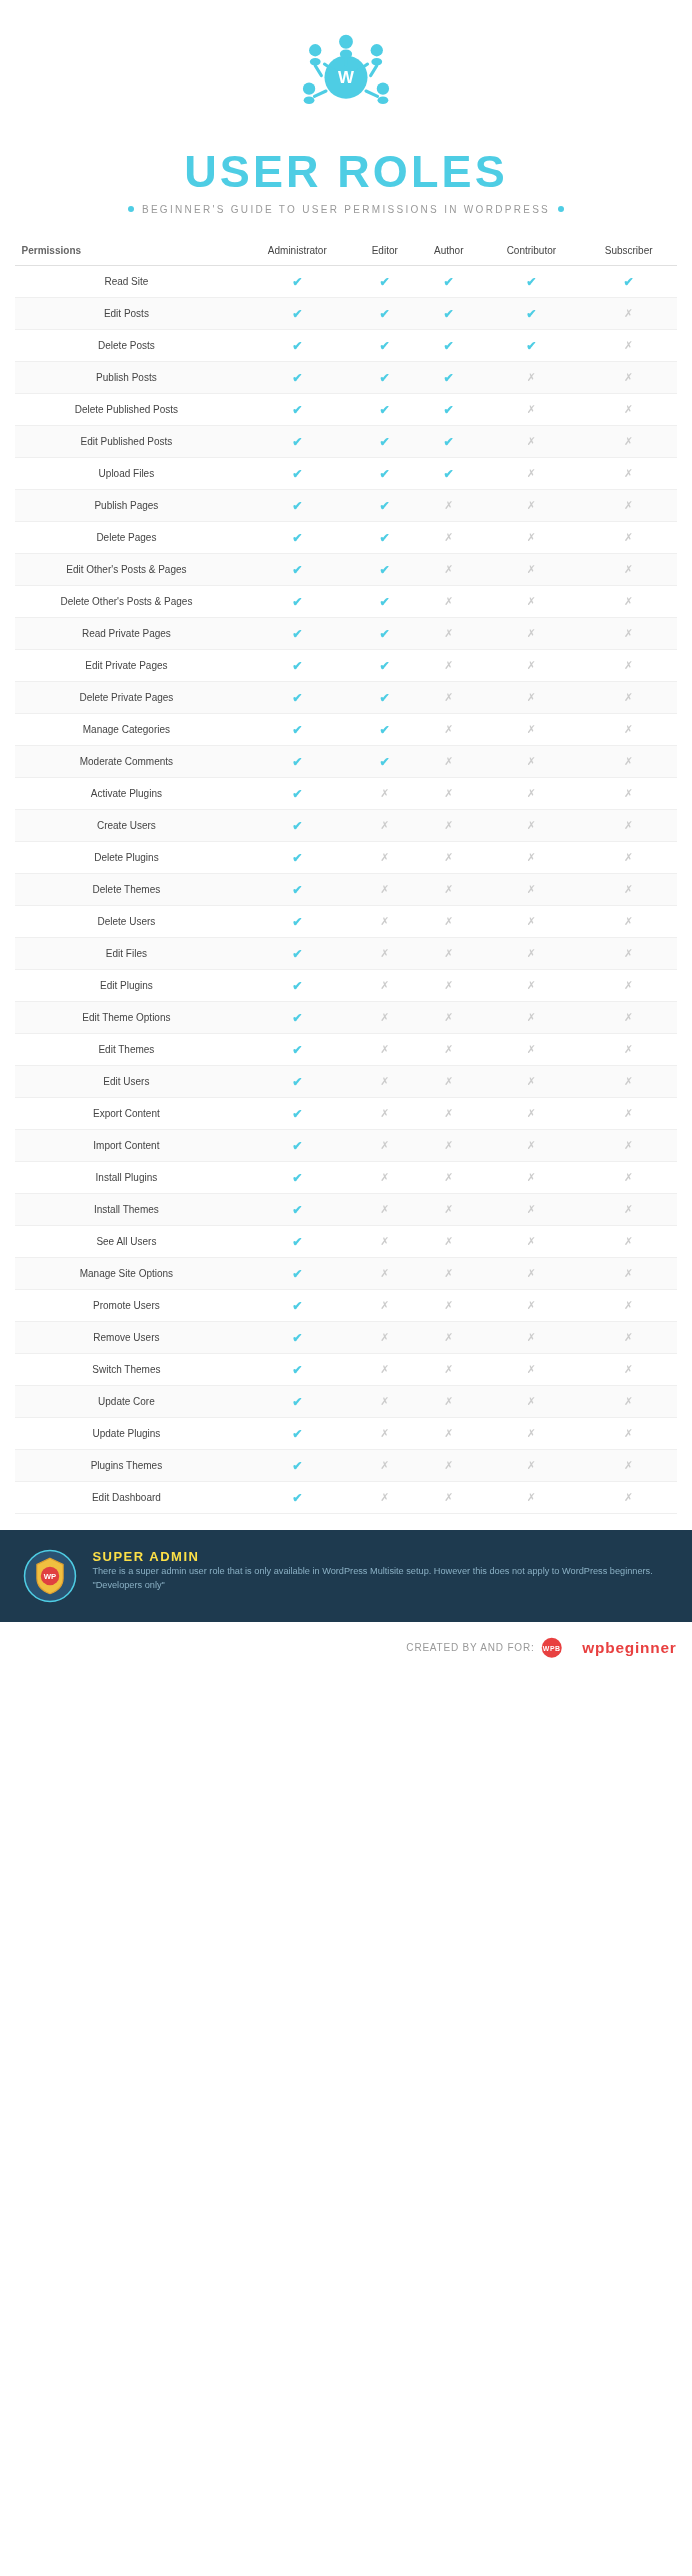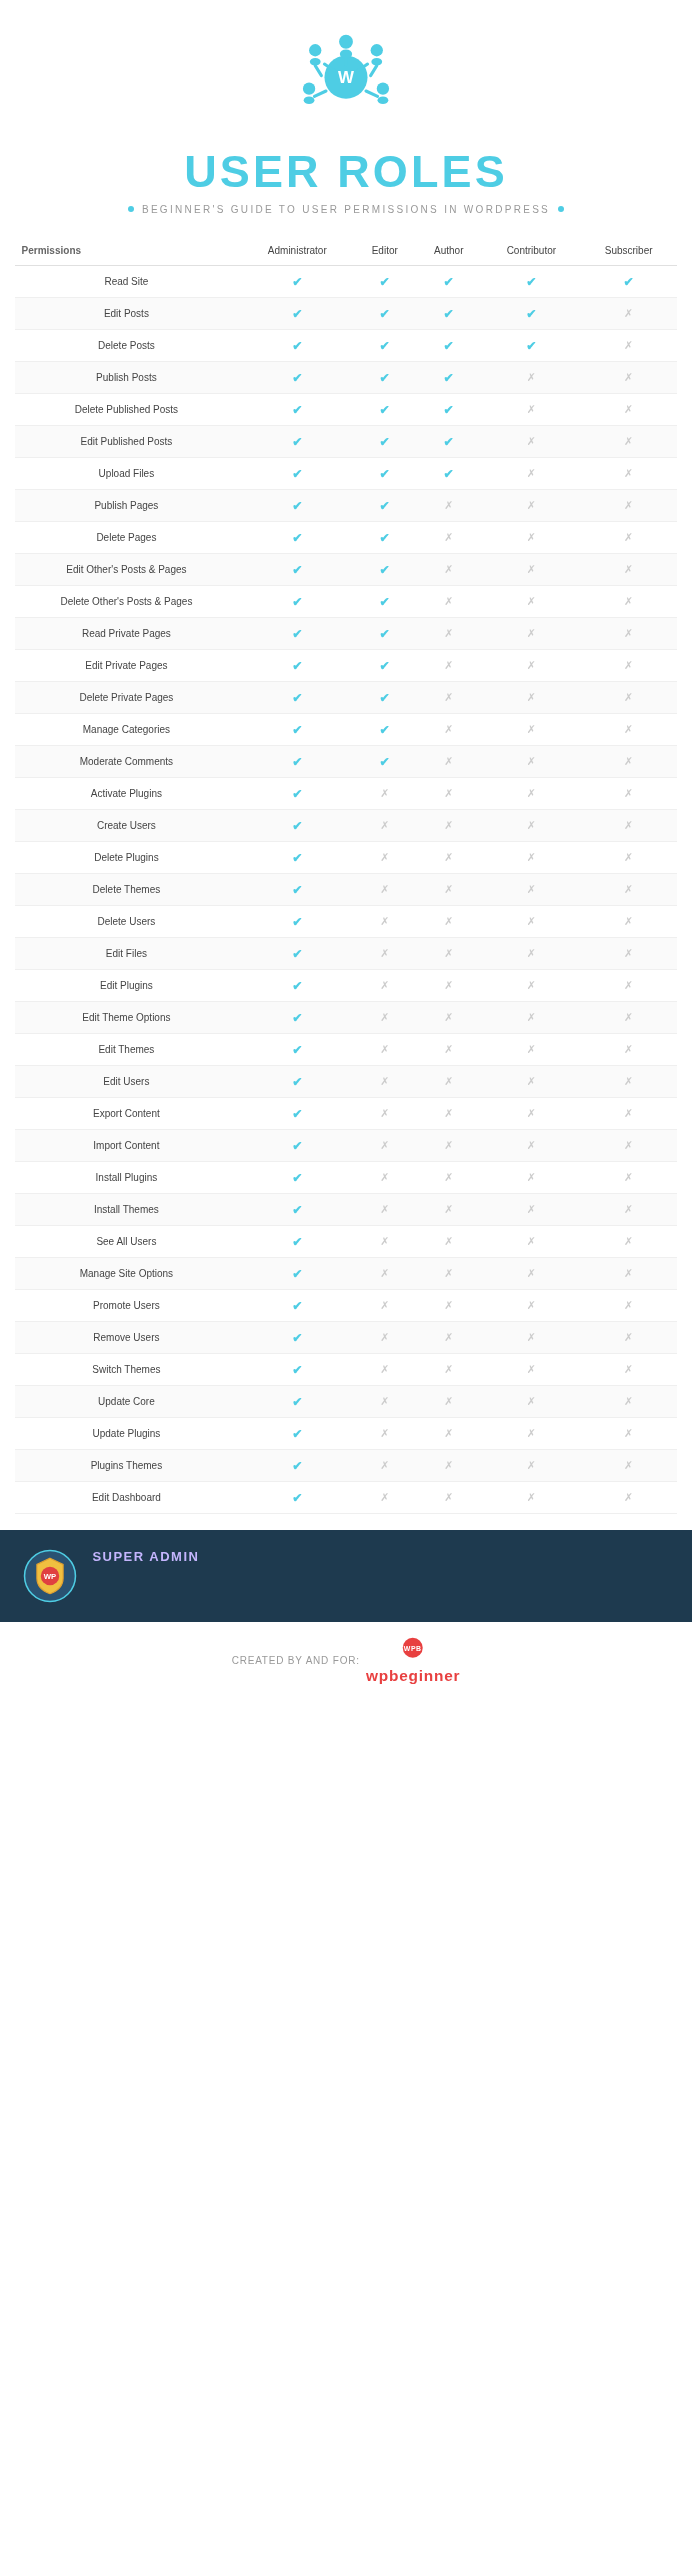--- a/index.html
+++ b/index.html
@@ -133,50 +133,49 @@
       flex-shrink: 0;
     }
 
     .footer-content {
       flex: 1;
     }
 
     .footer-title {
       font-size: 13px;
       font-weight: 900;
-      color: #c4b5fd;
+      color: #fde047;
       letter-spacing: 1.5px;
       text-transform: uppercase;
       margin-bottom: 0;
     }
 
     .footer-text {
       font-size: 9.2px;
       color: #8ab0c4;
       line-height: 1.6;
     }
 
     .footer-bottom {
       text-align: center;
       padding: 15.4px;
       background: #fff;
       font-size: 10px;
       color: #999;
       letter-spacing: 0.8px;
       display: flex;
       align-items: center;
-      justify-content: center;
+      justify-content: flex-end;
       gap: 6.2px;
     }
 
     .wpbeginner-logo {
       display: inline-flex;
       align-items: center;
-      gap: 8px;
-      flex-direction: column;
+      gap: 20px;
     }
 
     .wpb-icon {
       width: 21.5px;
       height: 21.5px;
     }
 
     .wpb-text {
       font-size: 15.4px;
       font-weight: 900;
@@ -560,20 +559,21 @@
       <circle cx="35" cy="35" r="33" fill="#2a5272" stroke="#4ecde4" stroke-width="2"></circle>
 
       <path d="M35 12 L52 20 L52 38 Q52 52 35 58 Q18 52 18 38 L18 20 Z" fill="#f0c040" stroke="#e0a030" stroke-width="1.5"></path>
 
       <circle cx="35" cy="35" r="12" fill="#e04040"></circle>
       <text x="35" y="39" text-anchor="middle" fill="white" font-size="10" font-weight="900" font-family="Arial">WP</text>
     </svg>
   </div>
   <div class="footer-content">
     <div class="footer-title">SUPER ADMIN</div>
+    <div class="footer-text">There is a super admin user role that is only available in WordPress Multisite setup. However this does not apply to WordPress beginners. "Developers only"</div>
   </div>
 </div>
 
 <div class="footer-bottom">
   <span>CREATED BY AND FOR:</span>
   <span class="wpbeginner-logo">
     <svg class="wpb-icon" viewBox="0 0 28 28" xmlns="http://www.w3.org/2000/svg" style="font-size:13px">
       <circle cx="14" cy="14" r="13" fill="#e84040"></circle>
       <text x="14" y="18" text-anchor="middle" fill="white" font-size="9" font-weight="900" font-family="Arial">WPB</text>
     </svg>

